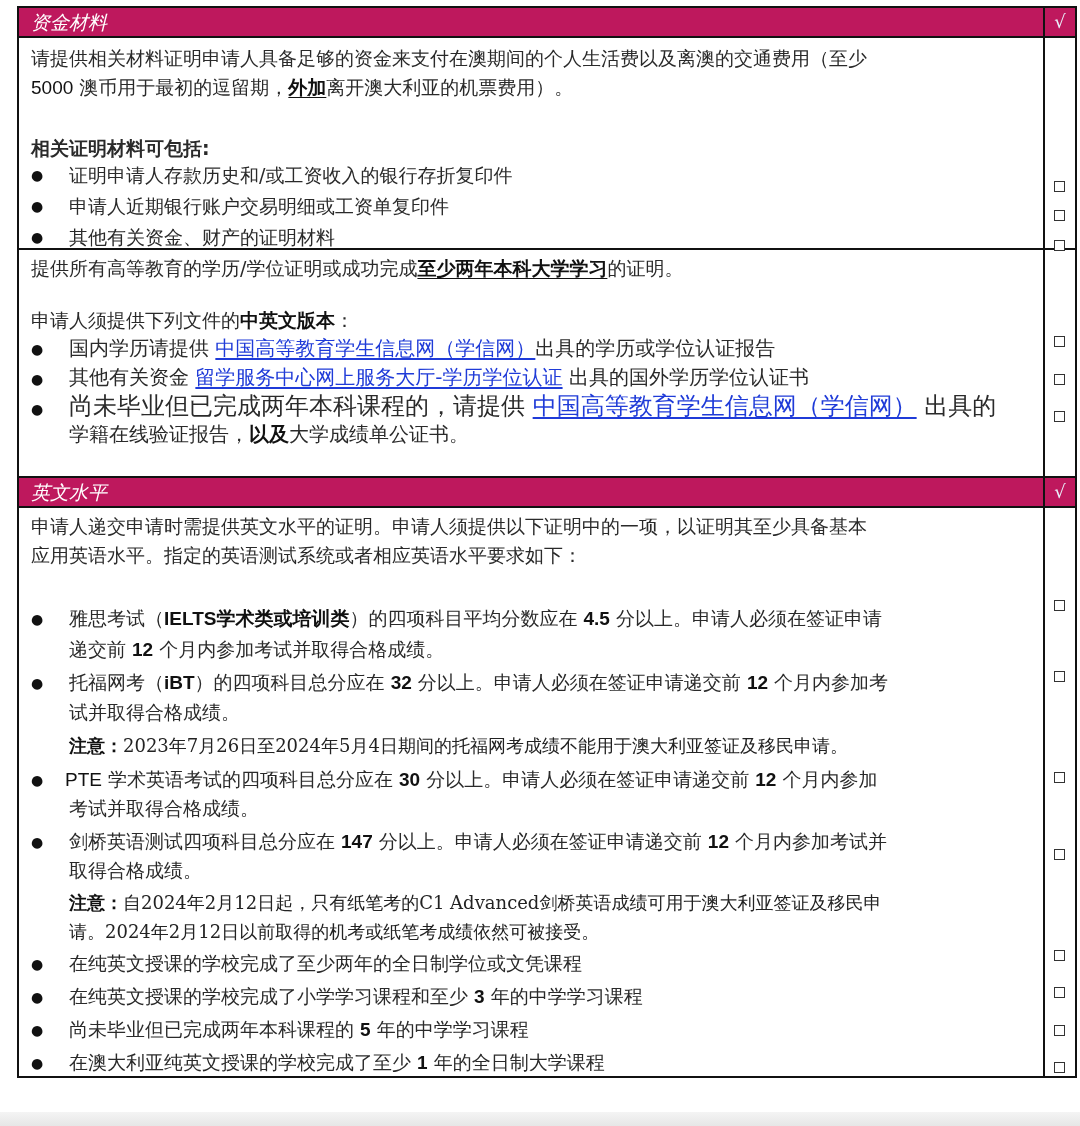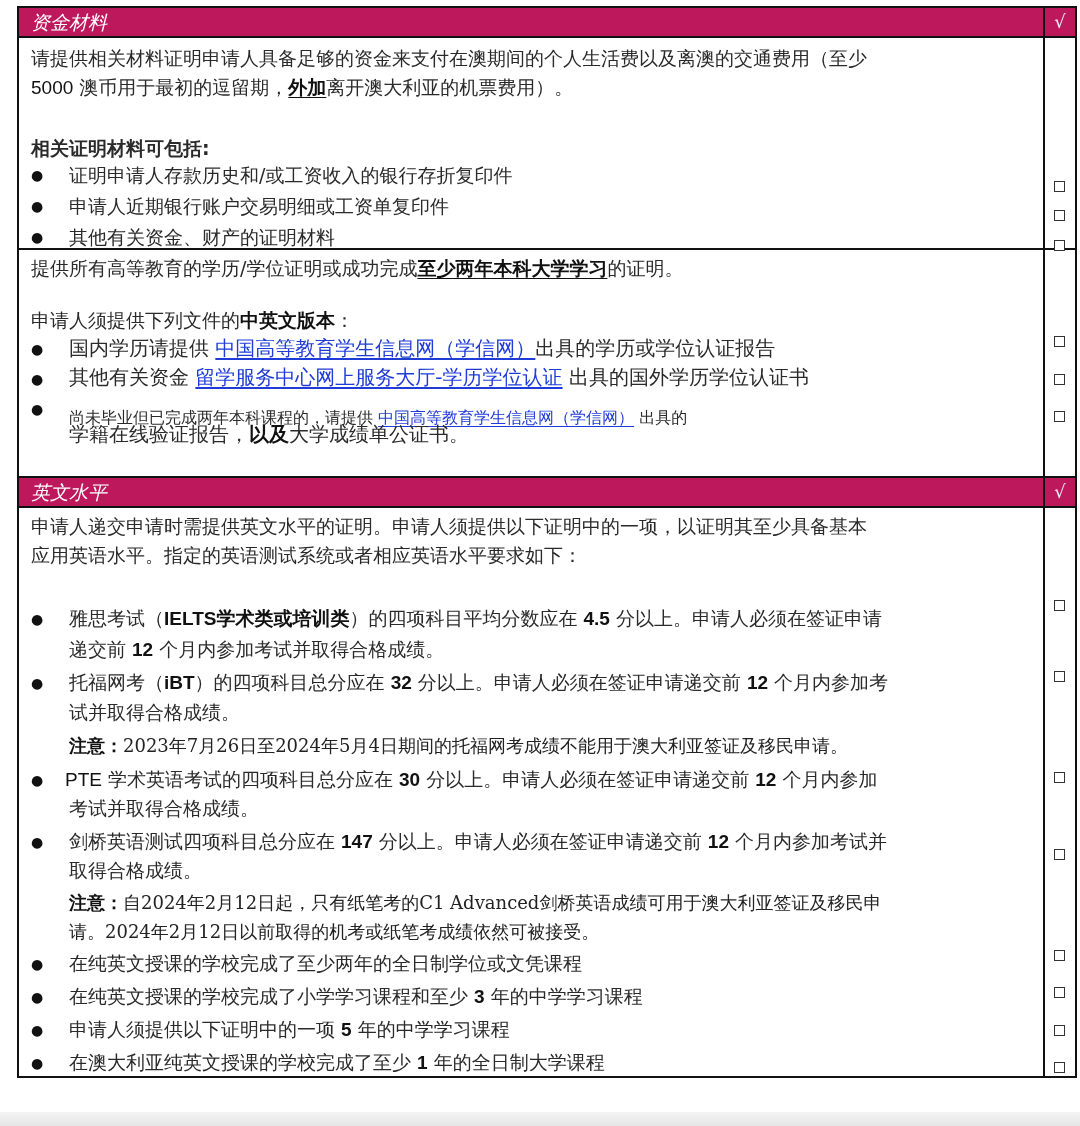--- a/index.html
+++ b/index.html
@@ -92,21 +92,21 @@
       </div>
       <span class="bul" style="top:85px;">●</span>
       <div class="line ind" style="top:84px; font-size:20px;">
         <span>国内学历请提供 </span><span class="link">中国高等教育学生信息网（学信网）</span><span>出具的学历或学位认证报告</span>
       </div>
       <span class="bul" style="top:115px;">●</span>
       <div class="line ind" style="top:113px; font-size:20px;">
         <span>其他有关资金 </span><span class="link">留学服务中心网上服务大厅-学历学位认证</span><span> 出具的国外学历学位认证书</span>
       </div>
       <span class="bul" style="top:145px;">●</span>
-      <div class="line ind" style="top:154px; font-size:16px;">
+      <div class="line ind" style="top:142px; font-size:24px;">
         <span>尚未毕业但已完成两年本科课程的，请提供 </span><span class="link">中国高等教育学生信息网（学信网）</span><span> 出具的</span>
       </div>
       <div class="line ind" style="top:170px; font-size:20px;">
         <span>学籍在线验证报告，</span><span class="b">以及</span><span>大学成绩单公证书。</span>
       </div>
     </td>
     <td class="chk">
       <span class="box" style="top:86px;"></span>
       <span class="box" style="top:124px;"></span>
       <span class="box" style="top:161px;"></span>
@@ -156,21 +156,21 @@
       <div class="line ind note" style="top:410px;">请。2024年2月12日以前取得的机考或纸笔考成绩依然可被接受。</div>
 
       <span class="bul" style="top:442px;">●</span>
       <div class="line ind" style="top:441px;">在纯英文授课的学校完成了至少两年的全日制学位或文凭课程</div>
       <span class="bul" style="top:475px;">●</span>
       <div class="line ind" style="top:474px;">
         <span>在纯英文授课的学校完成了小学学习课程和至少 </span><span class="num">3</span><span> 年的中学学习课程</span>
       </div>
       <span class="bul" style="top:508px;">●</span>
       <div class="line ind" style="top:507px;">
-        <span>申请人须提供以下证明中的一项 </span><span class="num">5</span><span> 年的中学学习课程</span>
+        <span>尚未毕业但已完成两年本科课程的 </span><span class="num">5</span><span> 年的中学学习课程</span>
       </div>
       <span class="bul" style="top:541px;">●</span>
       <div class="line ind" style="top:540px;">
         <span>在澳大利亚纯英文授课的学校完成了至少 </span><span class="num">1</span><span> 年的全日制大学课程</span>
       </div>
     </td>
     <td class="chk">
       <span class="box" style="top:92px;"></span>
       <span class="box" style="top:163px;"></span>
       <span class="box" style="top:264px;"></span>

